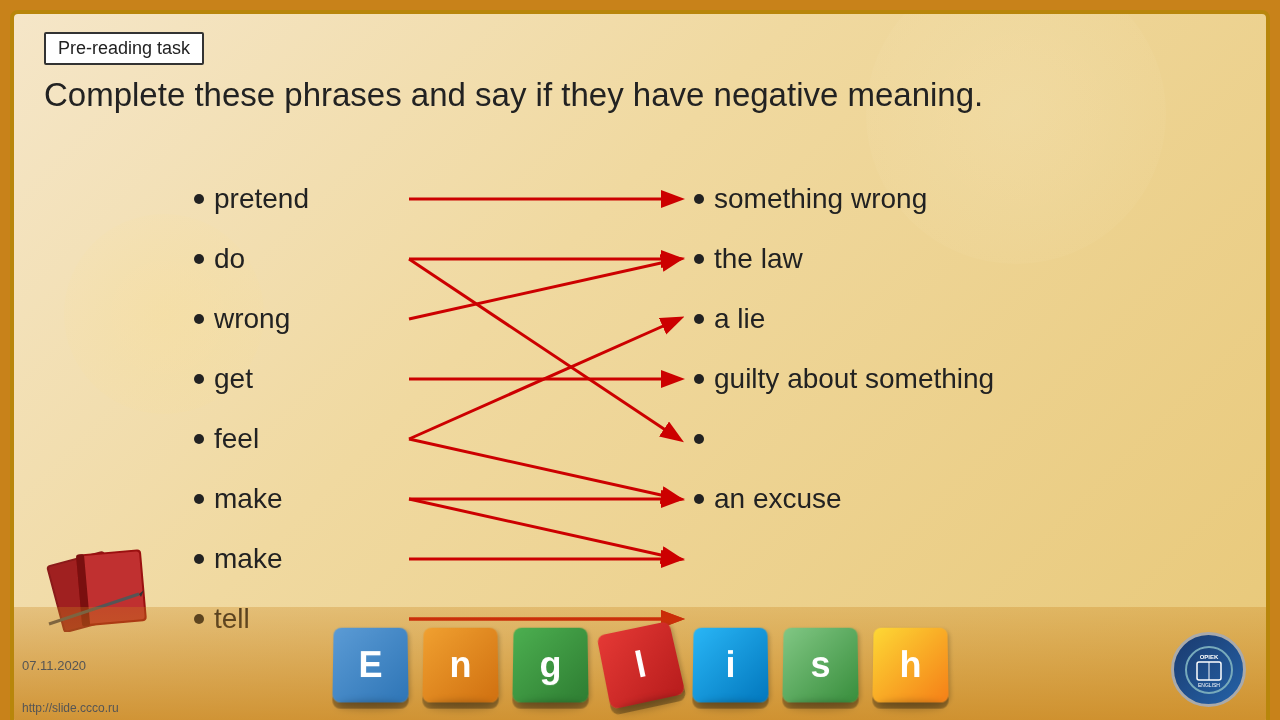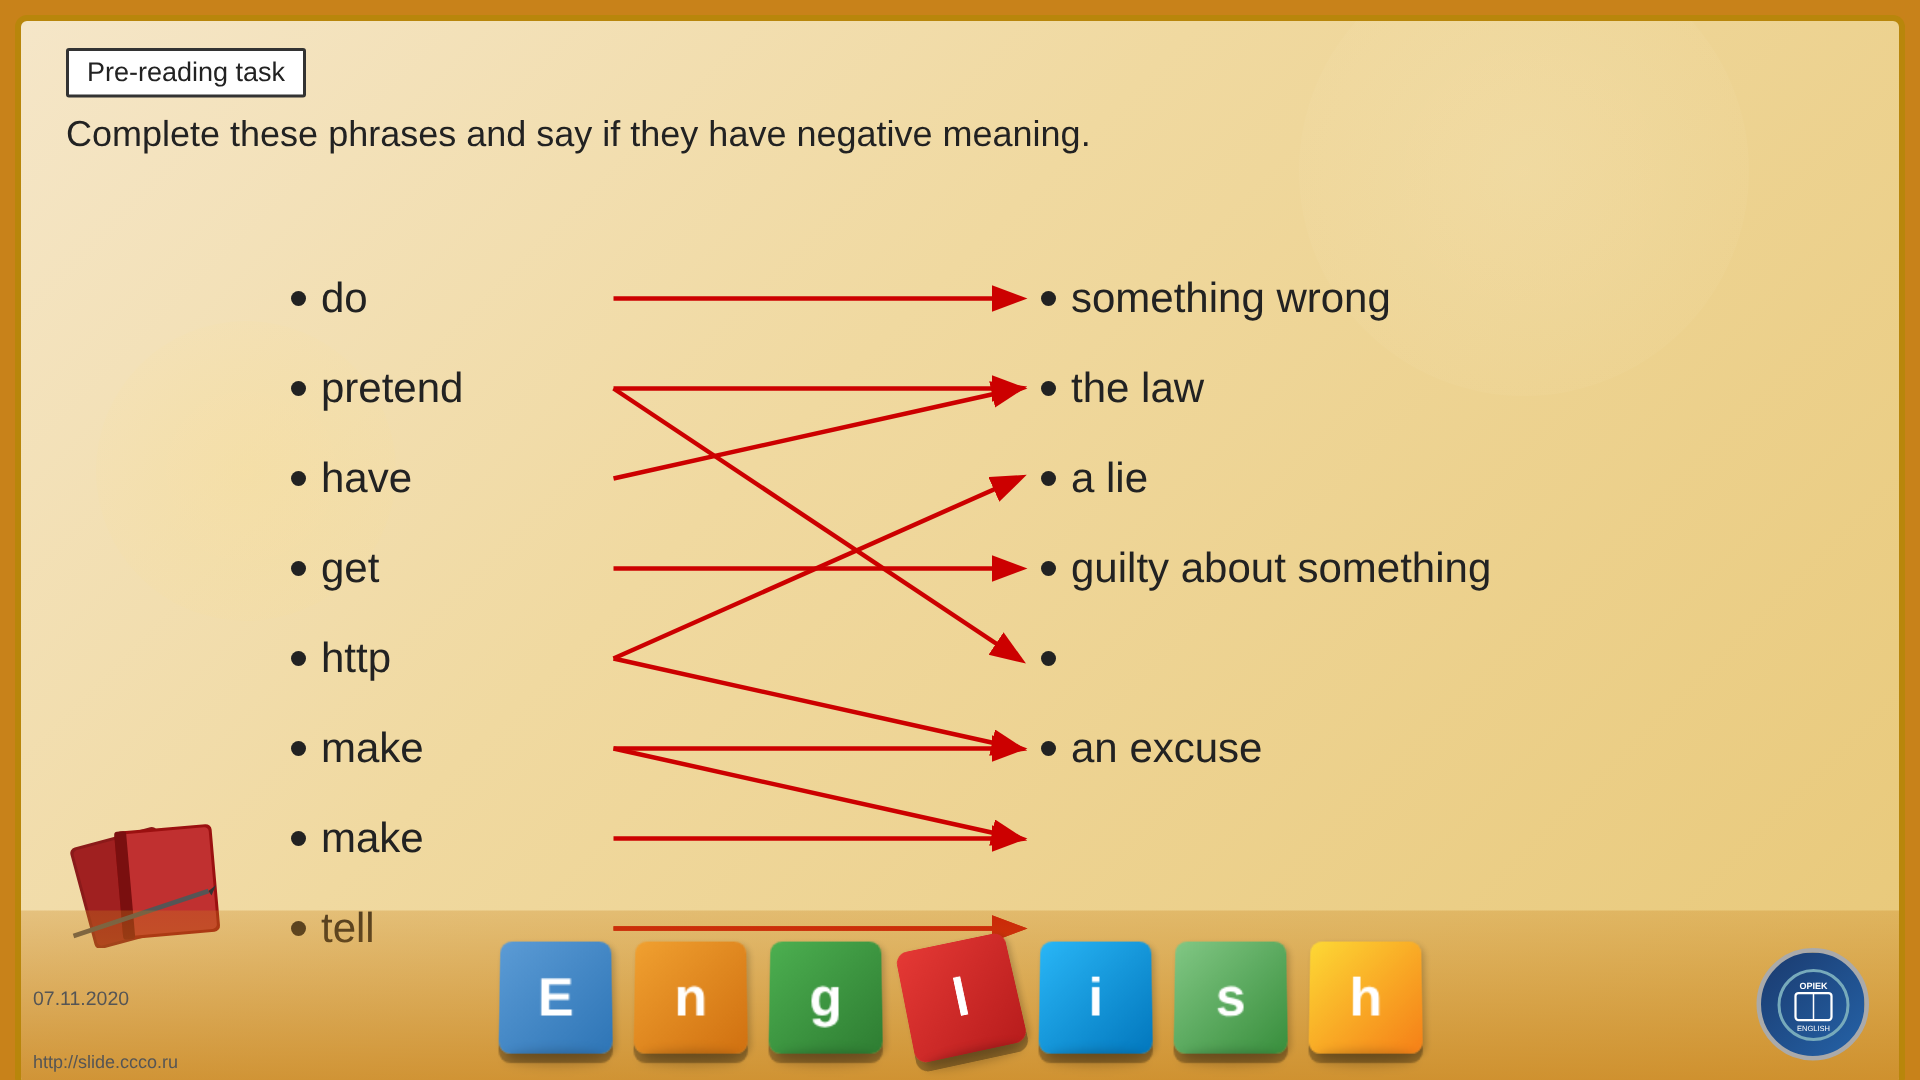--- a/index.html
+++ b/index.html
@@ -40,21 +40,21 @@
       font-size: 18px;
       color: #222;
       border-radius: 2px;
     }
 
     .main-title {
       position: absolute;
       top: 60px;
       left: 30px;
       right: 30px;
-      font-size: 24px;
+      font-size: 33px;
       color: #222;
       font-weight: normal;
       line-height: 1.3;
     }
 
     .left-column {
       width: 320px;
       display: flex;
       flex-direction: column;
       gap: 0px;
@@ -182,37 +182,37 @@
     <span>Pre-reading task</span>
   </div>
 
   <div class="main-title">
     <span>Complete these phrases and say if they have negative meaning.</span>
   </div>
 
   <div class="left-column" style="position:absolute;top:155px;left:180px;">
     <div class="phrase-item">
         <div class="bullet"></div>
+        <span>pretend</span>
+      </div>
+    <div class="phrase-item">
+        <div class="bullet"></div>
         <span>do</span>
       </div>
     <div class="phrase-item">
         <div class="bullet"></div>
-        <span>pretend</span>
-      </div>
-    <div class="phrase-item">
-        <div class="bullet"></div>
-        <span>have</span>
+        <span>wrong</span>
       </div>
     <div class="phrase-item">
         <div class="bullet"></div>
         <span>get</span>
       </div>
     <div class="phrase-item">
         <div class="bullet"></div>
-        <span>http</span>
+        <span>feel</span>
       </div>
     <div class="phrase-item">
         <div class="bullet"></div>
         <span>make</span>
       </div>
     <div class="phrase-item">
         <div class="bullet"></div>
         <span>make</span>
       </div>
     <div class="phrase-item">

